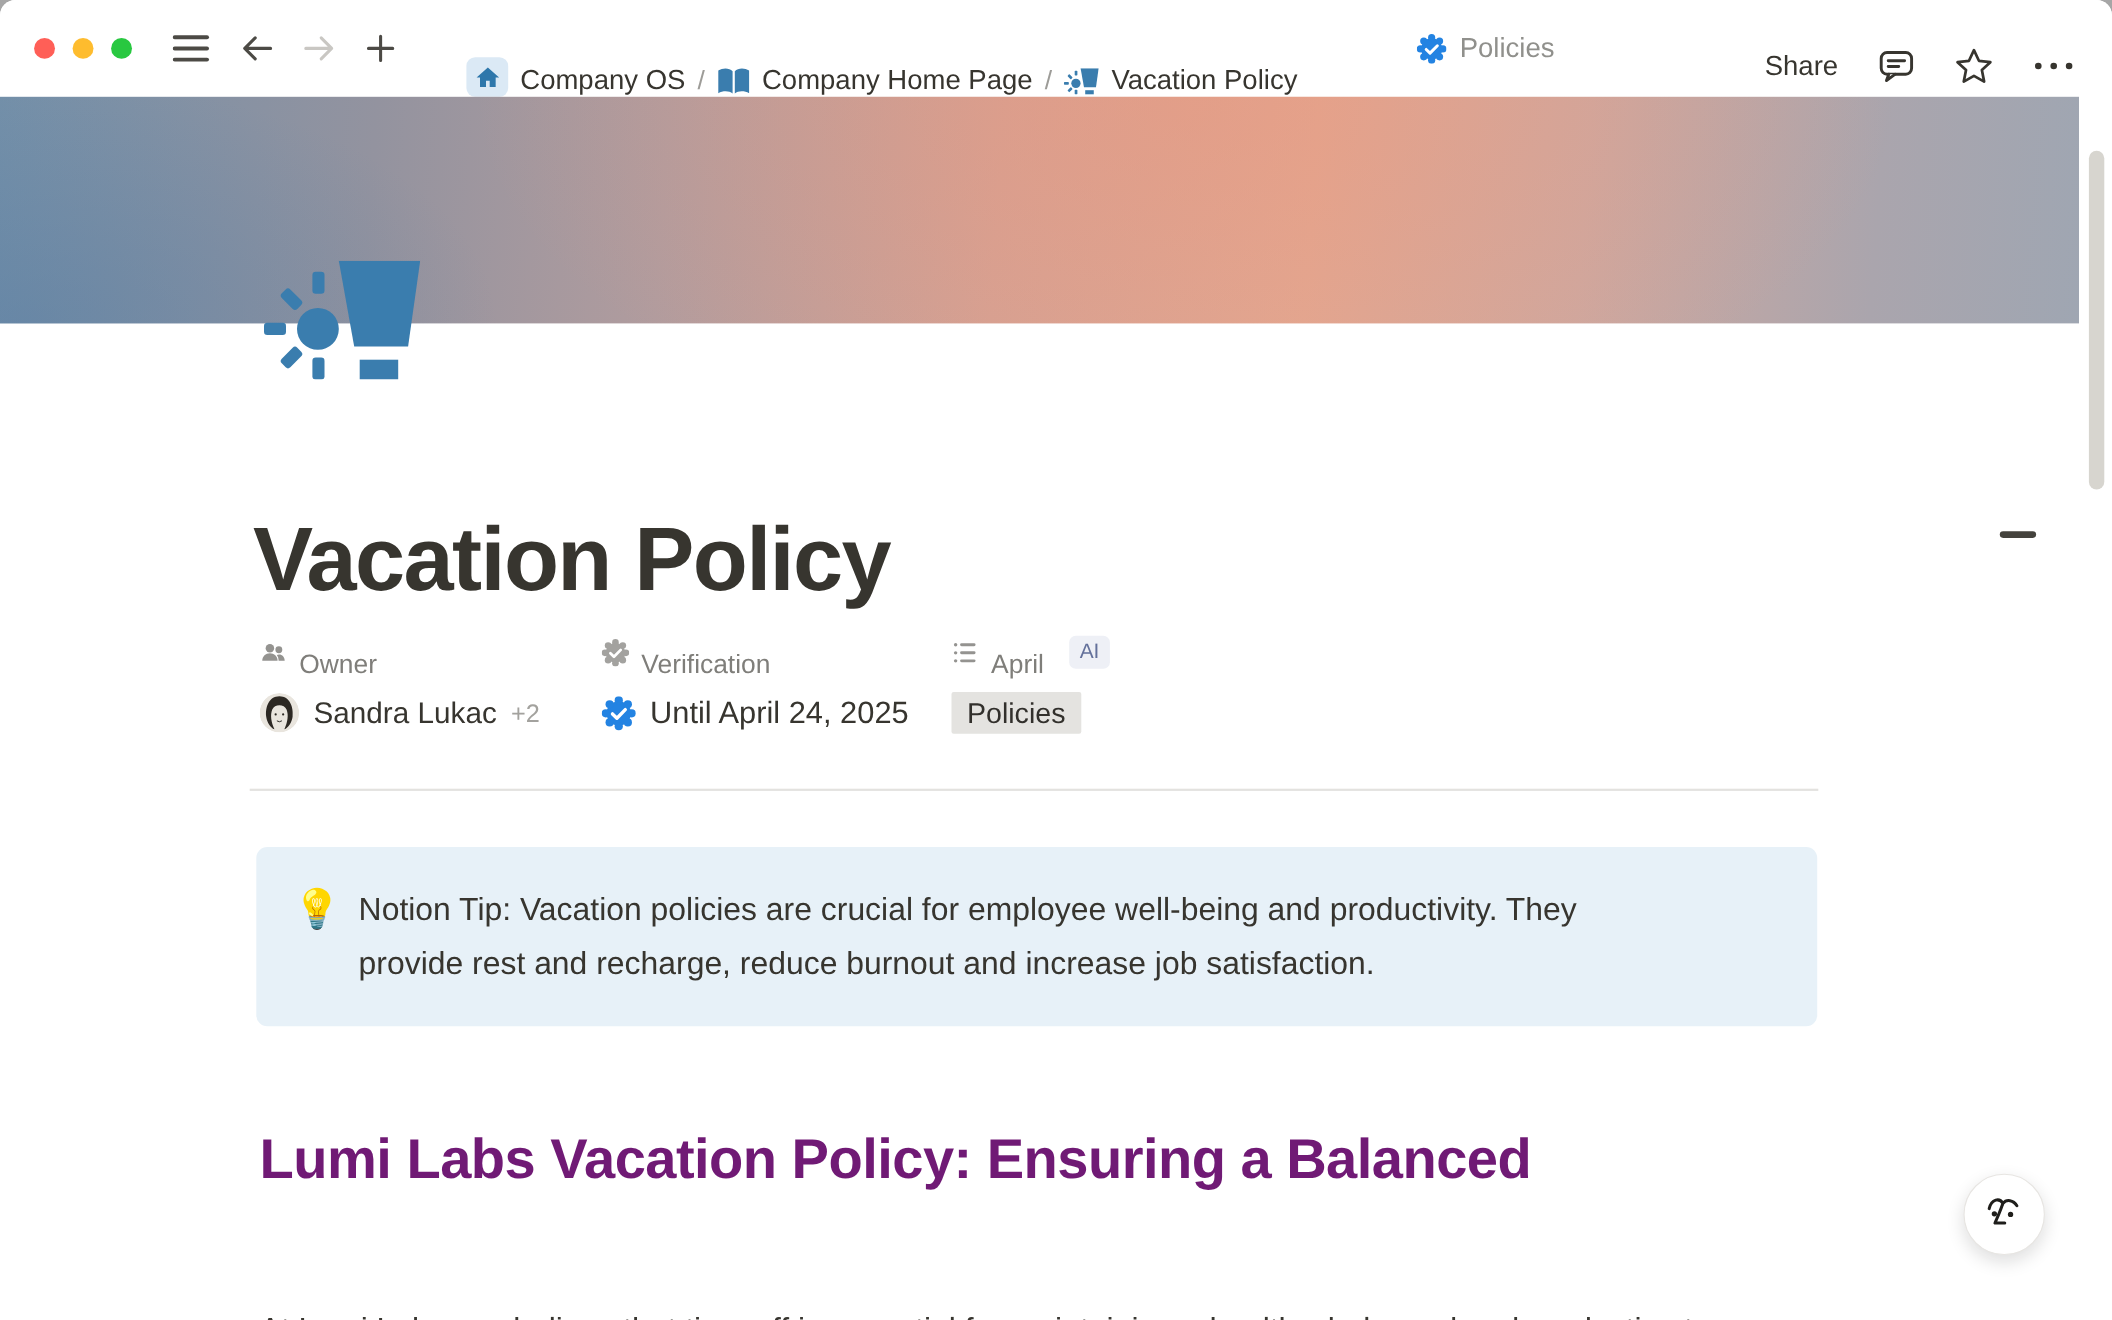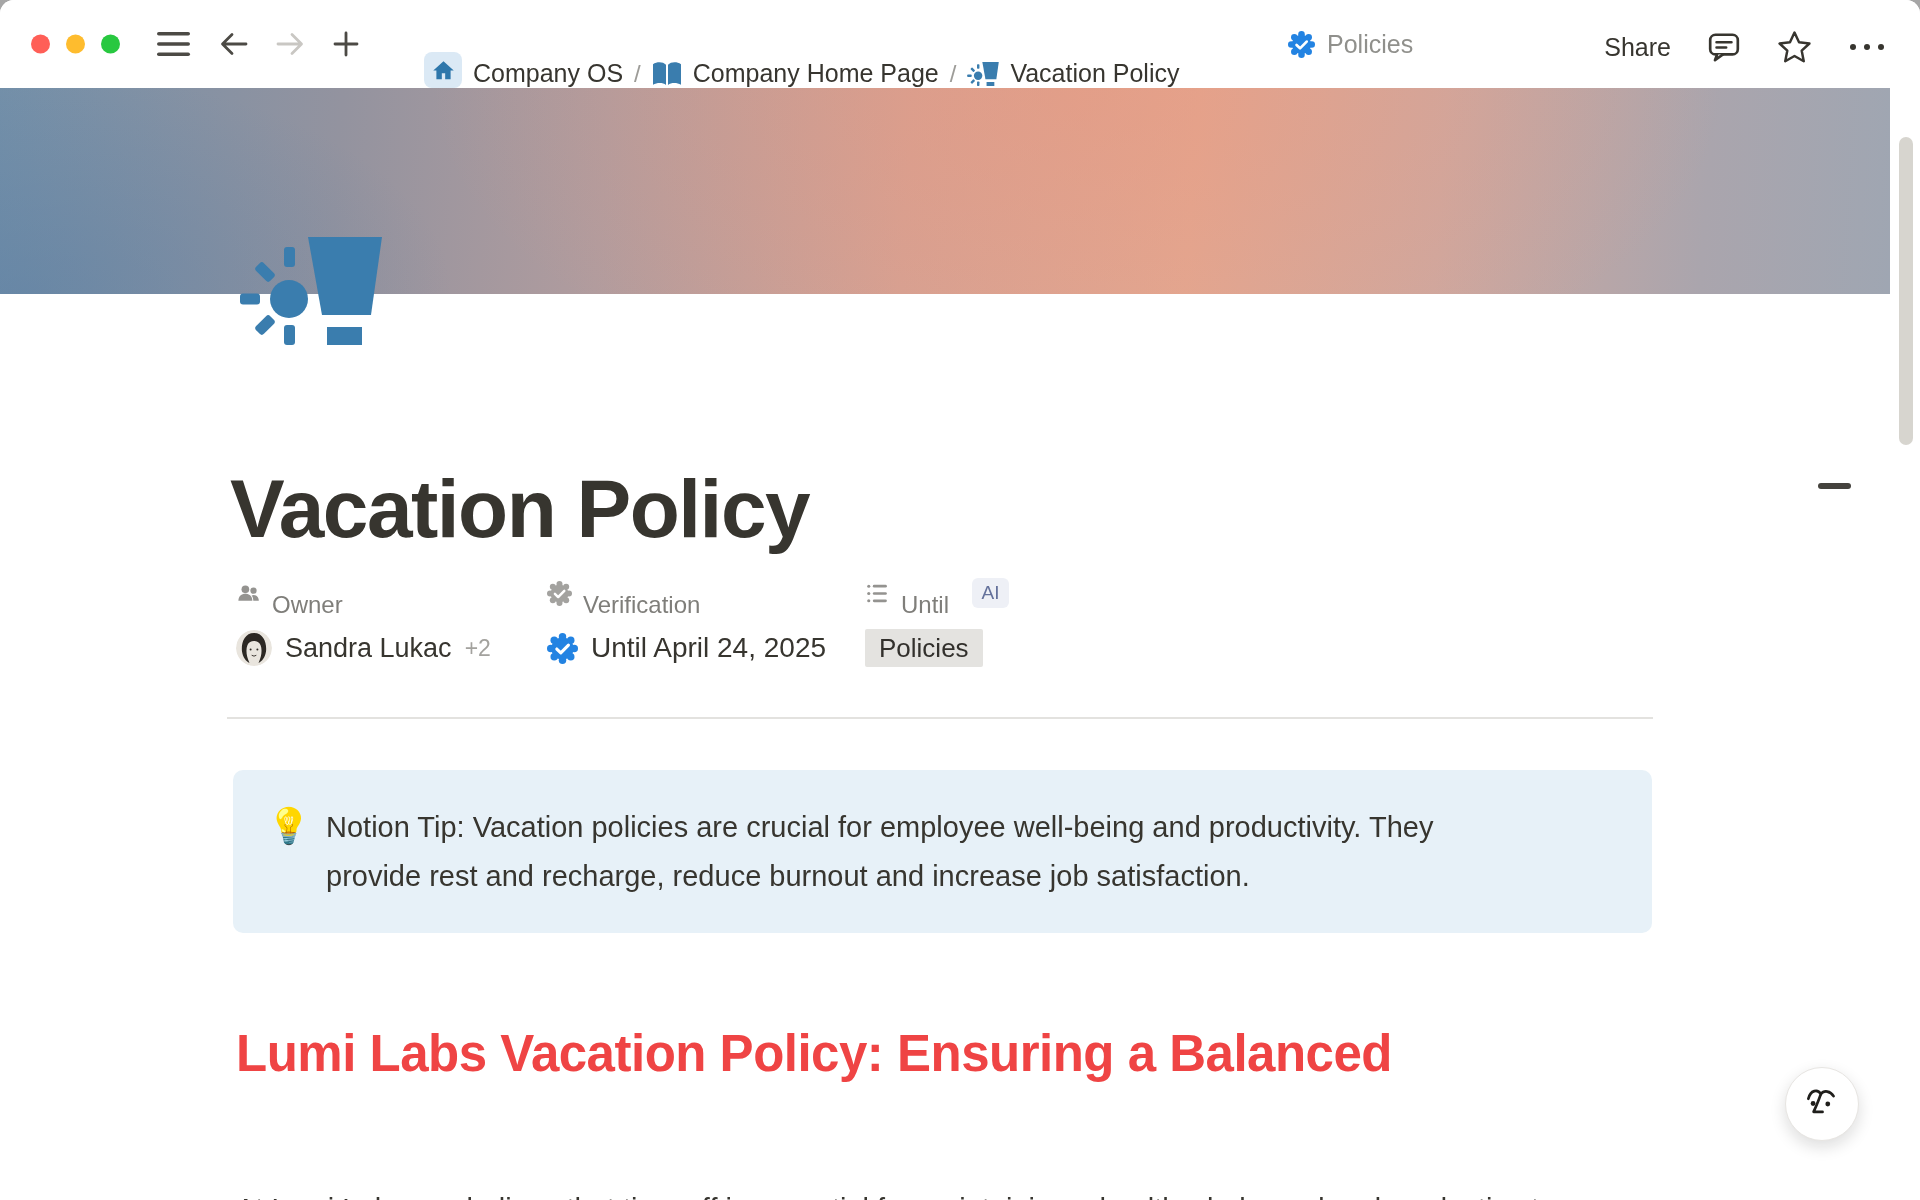--- a/index.html
+++ b/index.html
@@ -12,21 +12,21 @@
   .tl-group { position:absolute; left:31px; top:50%; transform:translateY(-50%); display:flex; gap:16px; }
   .tl { width:19px; height:19px; border-radius:50%; }
   .tl.red { background:#ff5f57; } .tl.yellow { background:#febc2e; } .tl.green { background:#28c840; }
   .icon-btn { position:absolute; top:50%; transform:translateY(-50%); display:flex; align-items:center; justify-content:center; cursor:pointer; }
   .breadcrumb { position:absolute; left:424px; top:0; height:88px; display:flex; align-items:flex-end; gap:11px; }
   .crumb { display:flex; align-items:center; gap:11px; font-size:25px; color:#37352f; font-weight:500; white-space:nowrap; }
   .crumb-sep { color:#9d9c98; font-size:24px; font-weight:400; }
   .home-chip { width:38px; height:36px; border-radius:8px; background:#dbe9f5; display:flex; align-items:center; justify-content:center; }
   .verified-group { position:absolute; left:1288px; top:0; height:88px; display:flex; align-items:center; gap:12px; }
   .verified-label { font-size:25px; color:#90908c; font-weight:500; }
-  .toolbar-right { position:absolute; right:34px; top:3px; height:88px; display:flex; align-items:center; gap:36px; }
+  .toolbar-right { position:absolute; right:34px; top:16px; height:88px; display:flex; align-items:center; gap:36px; }
   .share-btn { font-size:25px; color:#37352f; cursor:pointer; }
 
   
   .cover { position:absolute; left:0; top:88px; width:1890px; height:206px;
     background-image:
       radial-gradient(900px 460px at 57% 0%, rgba(235,148,122,0.42), rgba(235,148,122,0) 72%),
       radial-gradient(620px 320px at 1% 100%, rgba(86,124,163,0.45), rgba(86,124,163,0) 70%),
       linear-gradient(94deg, #7490a9 0%, #93939f 18%, #b19c9e 32%, #d5a294 48%, #e2a892 63%, #cfa89f 76%, #aaa5ad 90%, #9fa6b2 100%);
   }
   .page-icon { position:absolute; left:240px; top:237px; }
@@ -50,21 +50,21 @@
   .tag-chip { background:#e4e3e0; border-radius:2px; height:38px; padding:0 14px; display:flex; align-items:center;
               font-size:26px; color:#32302c; }
   .avatar { width:36px; height:36px; border-radius:50%; overflow:hidden; flex:0 0 auto; }
 
   .divider { position:absolute; left:227px; top:717px; width:1426px; height:2px; background:#e3e2df; }
 
   .callout { position:absolute; left:233px; top:770px; width:1419px; height:163px; border-radius:10px; background:#e7f1f8; }
   .callout-emoji { position:absolute; left:34px; top:36px; font-size:35px; }
   .callout-text { position:absolute; left:93px; top:33px; font-size:29px; line-height:49px; color:#37352f; }
 
-  .h1 { position:absolute; left:236px; top:1022px; font-size:51px; font-weight:700; line-height:63px; letter-spacing:-0.5px; color:#ef4444; }
+  .h1 { position:absolute; left:236px; top:1022px; font-size:51px; font-weight:700; line-height:63px; letter-spacing:-0.5px; color:#701a75; }
 
   .partial-par { position:absolute; left:236px; top:1186px; width:1420px; font-size:29px; line-height:46px; color:#37352f;
                  height:14px; overflow:hidden; }
 
   .ai-fab { position:absolute; left:1785px; top:1067px; width:74px; height:74px; border-radius:50%; background:#fff;
             border:1px solid #e7e5e2; box-shadow:0 6px 16px rgba(15,15,15,0.14); display:flex; align-items:center; justify-content:center; cursor:pointer; }
 </style>
 </head>
 <body>
 
@@ -261,21 +261,21 @@
   <div class="prop-col" style="left:865px; top:578px;">
     <div class="prop-header">
       <svg width="25" height="25" viewBox="0 0 24 24" fill="#949390">
         <circle cx="3.6" cy="5" r="1.5"></circle>
           <rect x="7.5" y="3.7" width="13.5" height="2.6" rx="1.3"></rect>
         <circle cx="3.6" cy="12" r="1.5"></circle>
           <rect x="7.5" y="10.7" width="13.5" height="2.6" rx="1.3"></rect>
         <circle cx="3.6" cy="19" r="1.5"></circle>
           <rect x="7.5" y="17.7" width="13.5" height="2.6" rx="1.3"></rect>
       </svg>
-      <span class="lbl">Until</span>
+      <span class="lbl">April</span>
       <span class="ai-badge">AI</span>
     </div>
     <div class="prop-value">
       <span class="tag-chip">Policies</span>
     </div>
   </div>
 
   <div class="divider"></div>
 
   <div class="callout">

